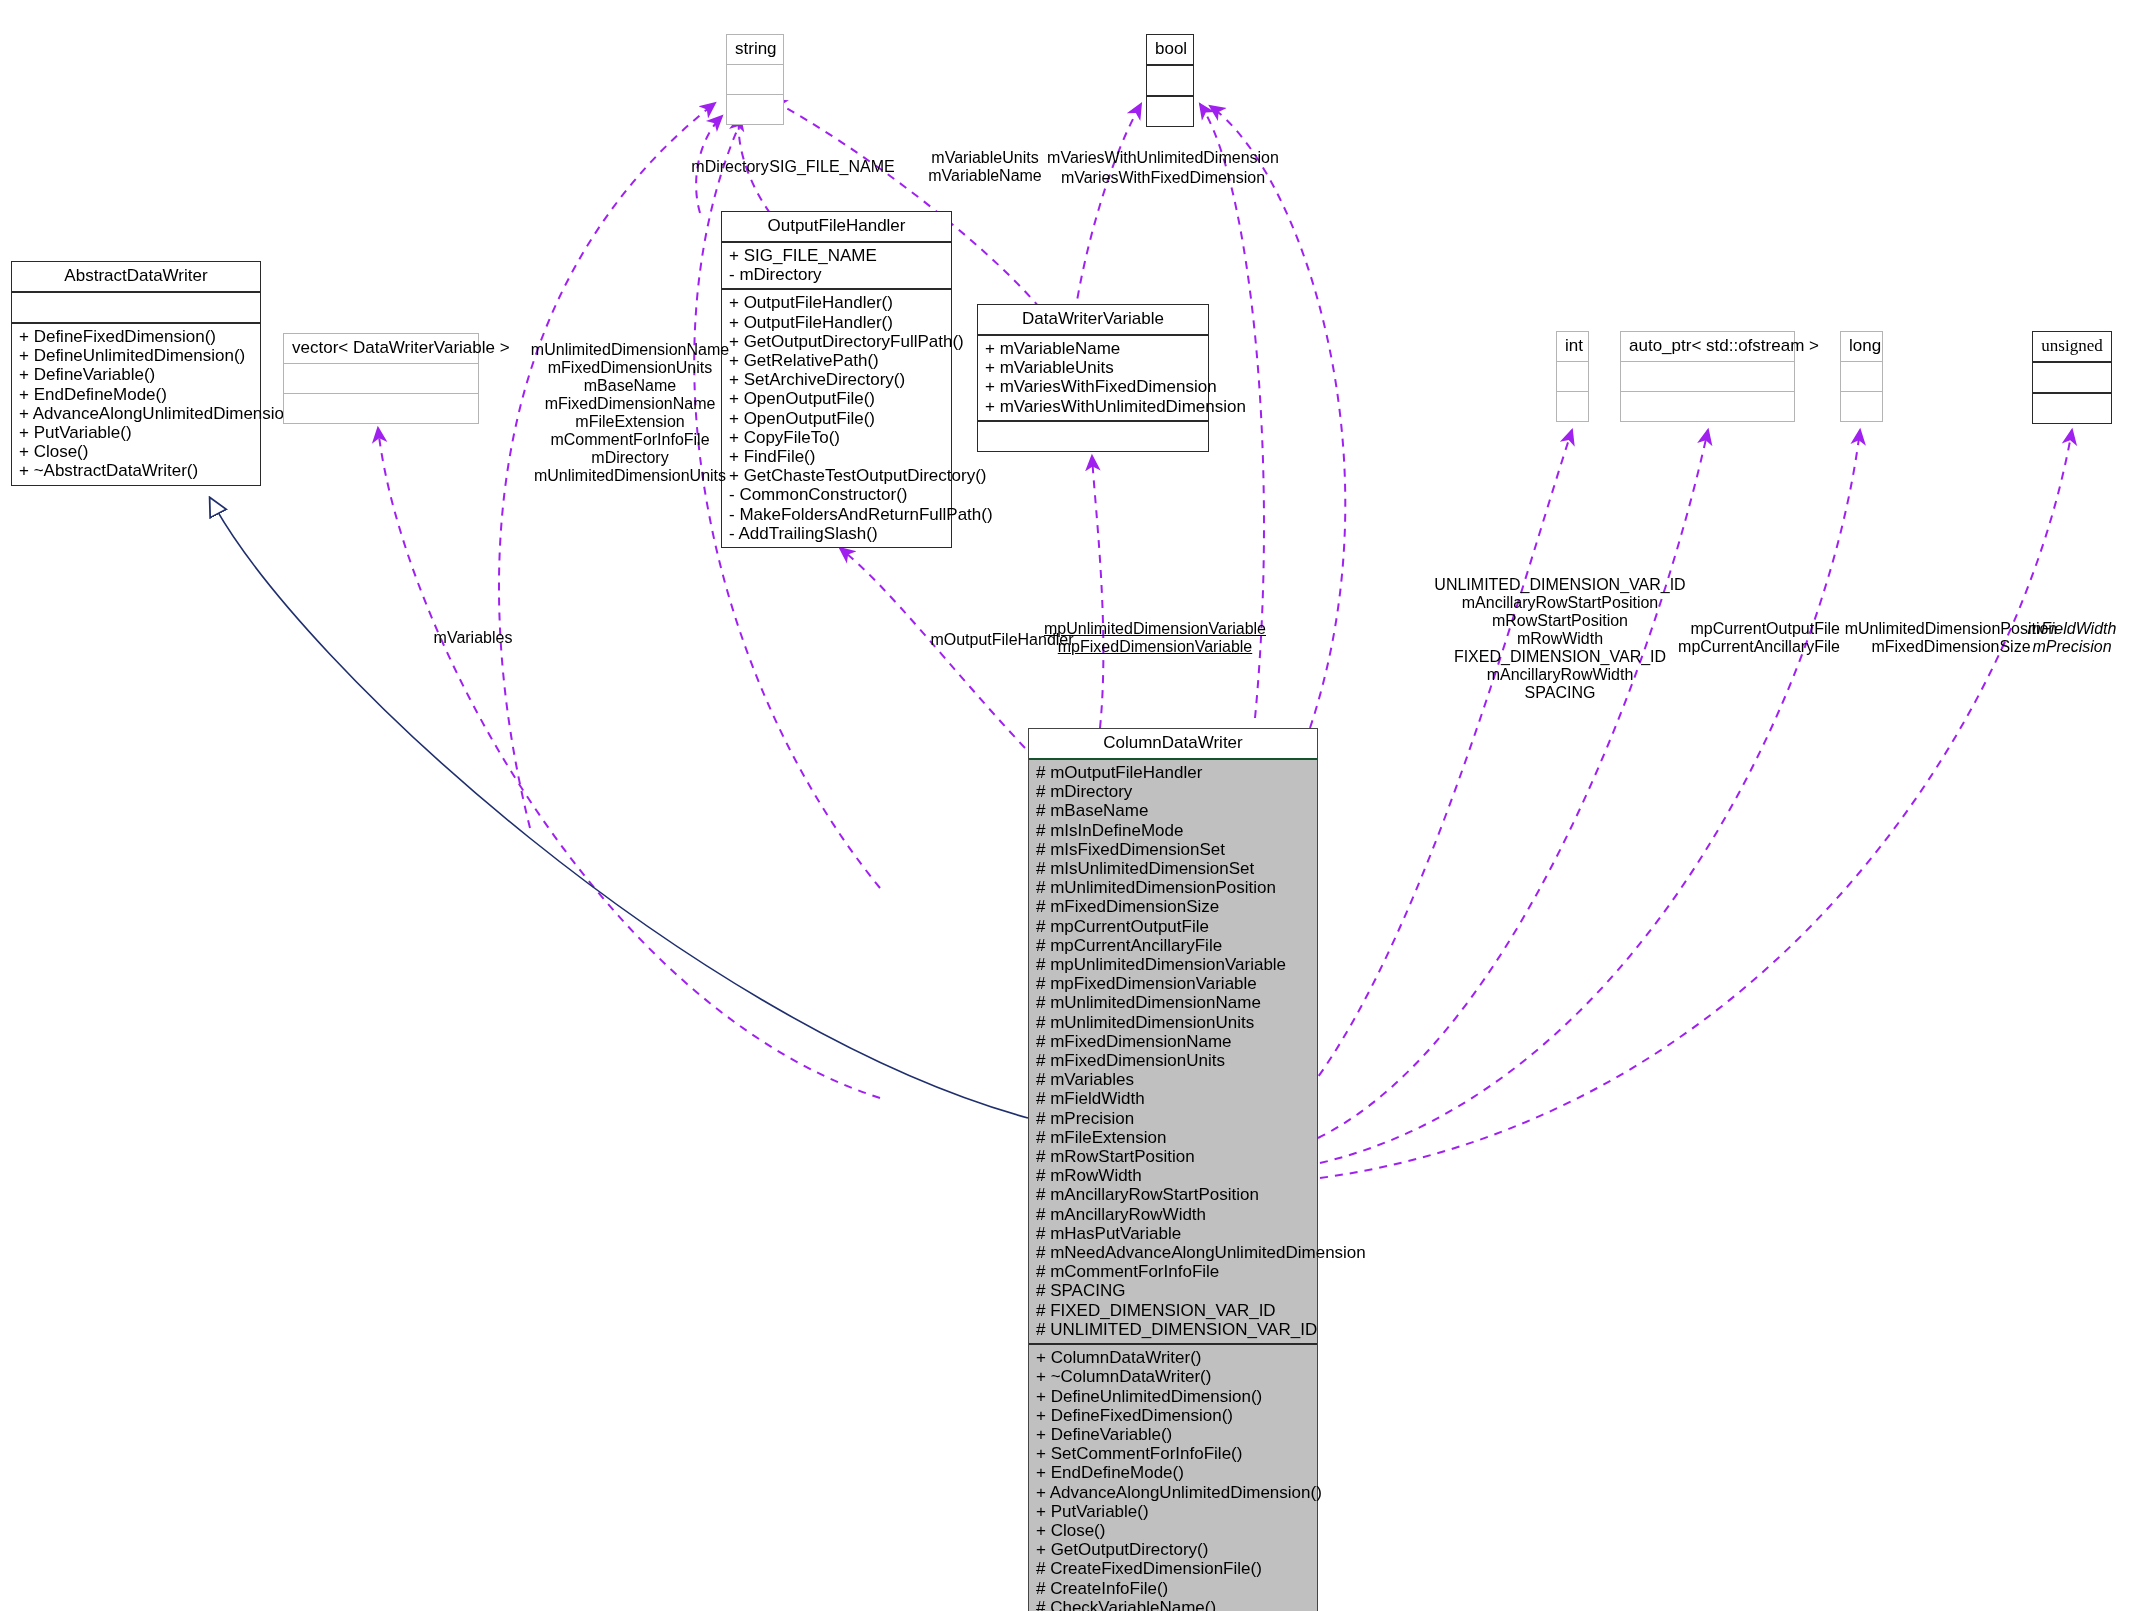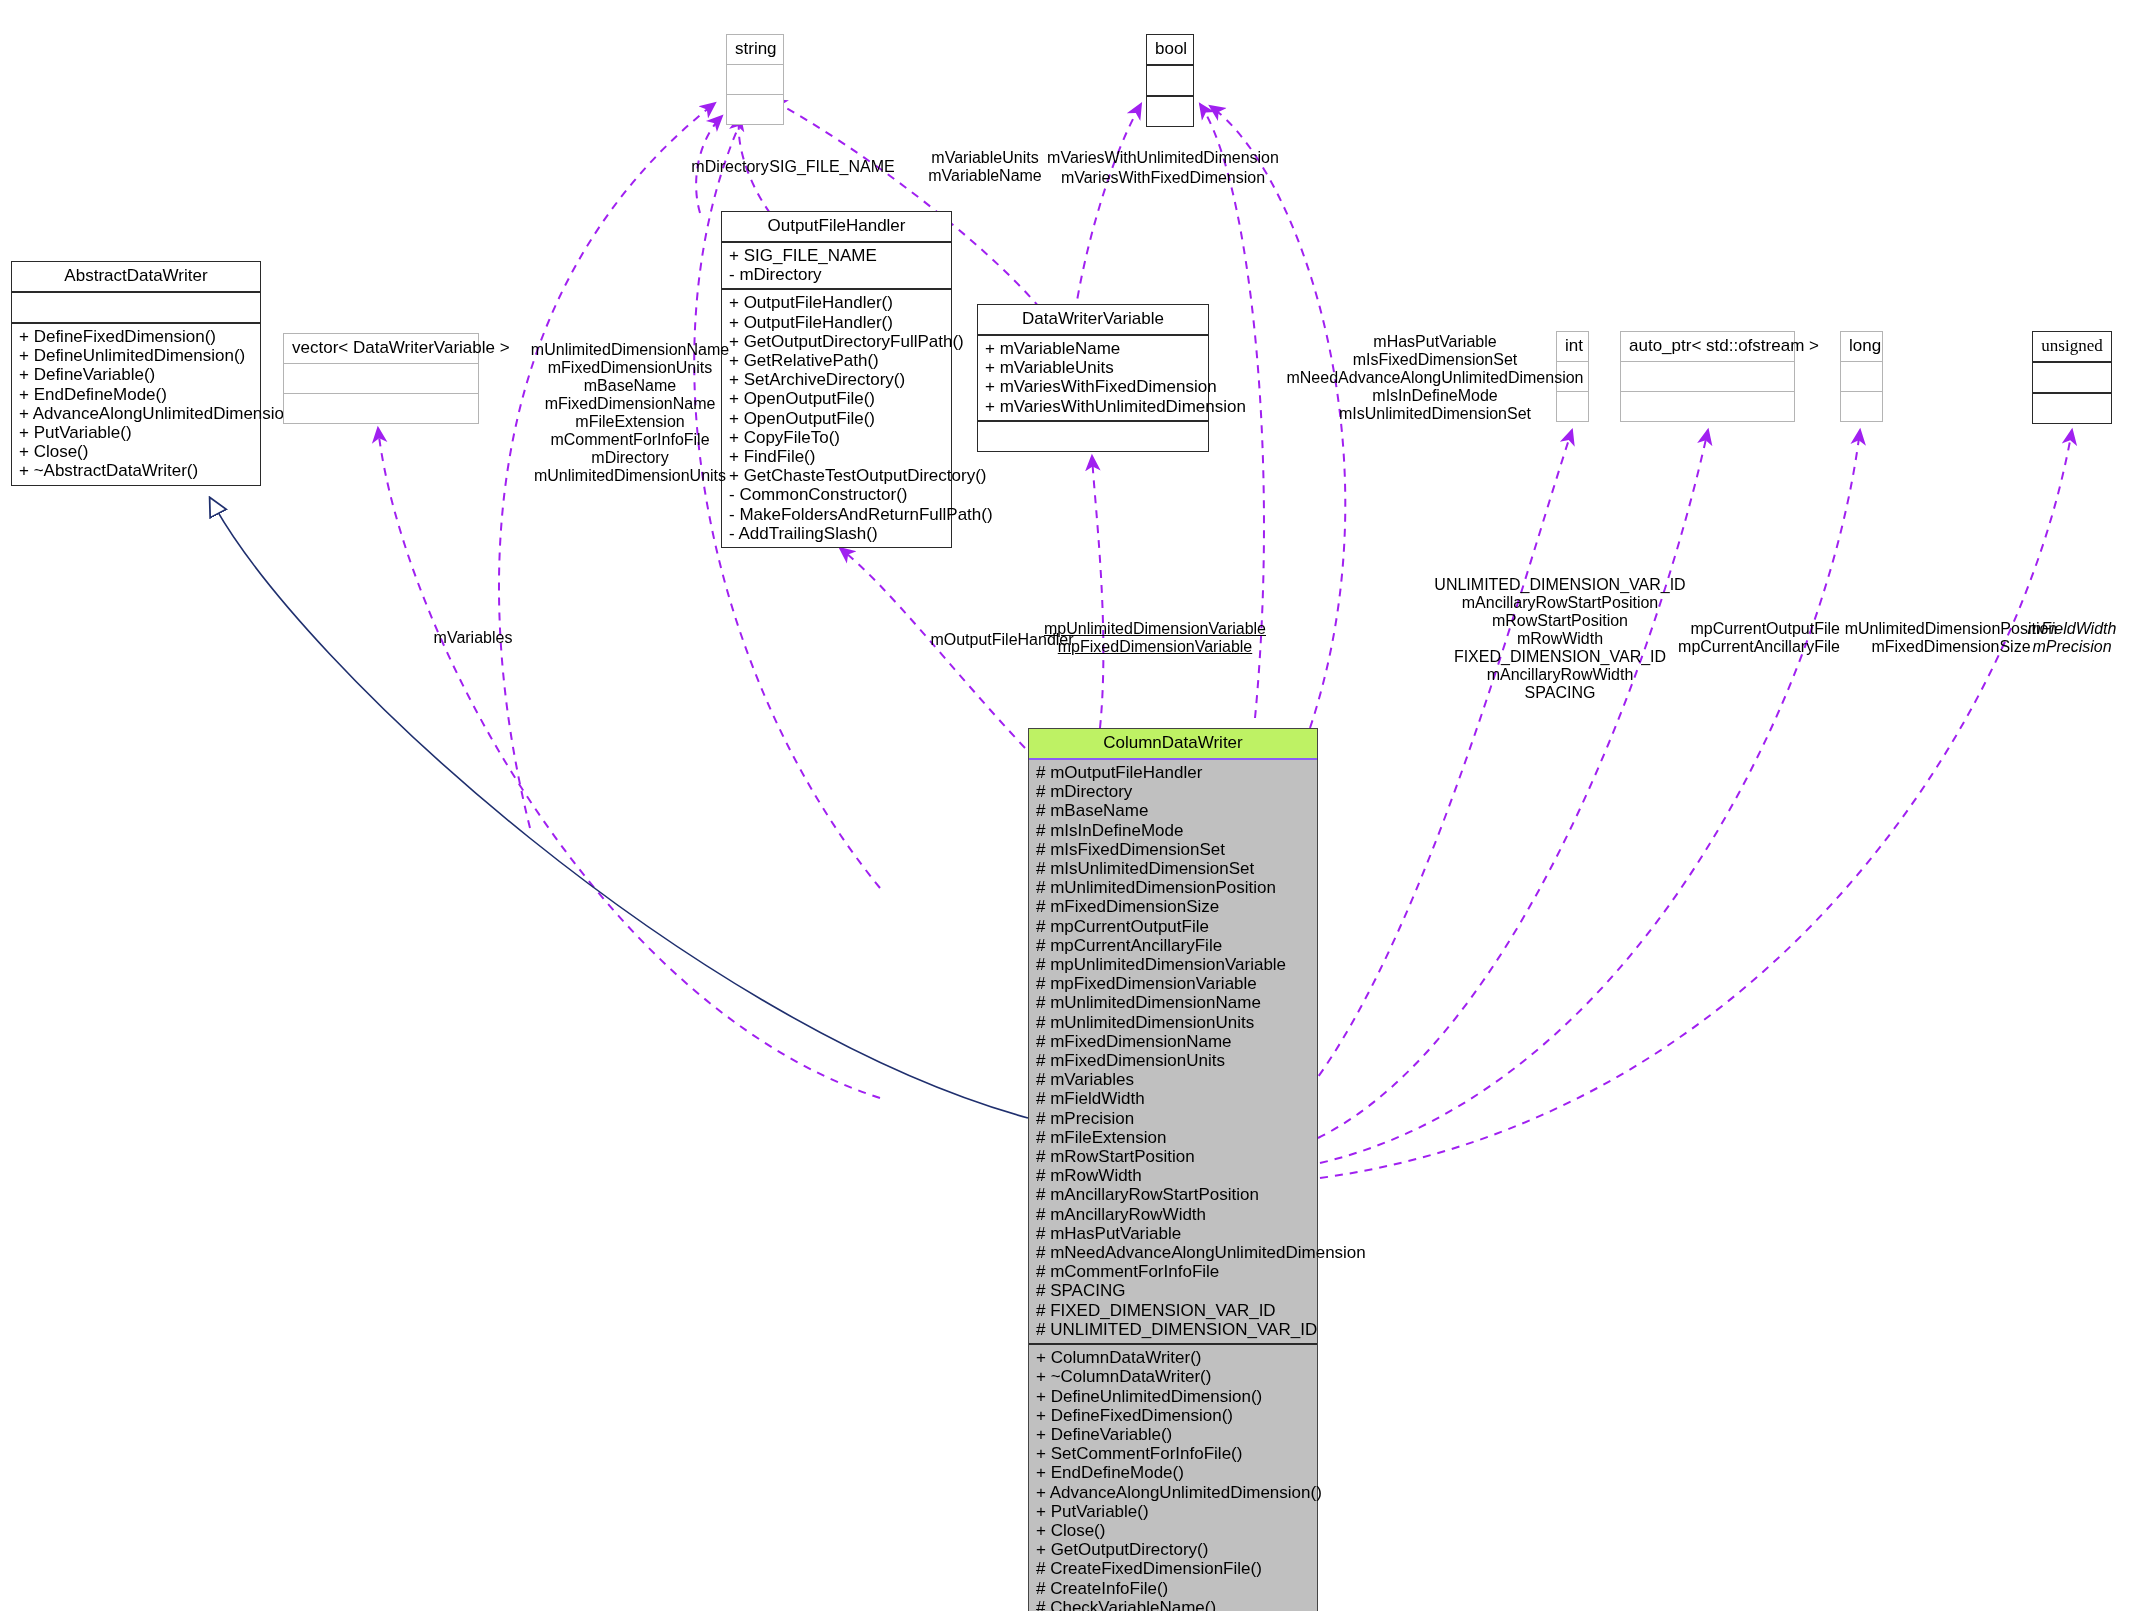--- a/index.html
+++ b/index.html
@@ -25,21 +25,21 @@
   .plain .sec:last-child{border-bottom:none;}
 
   
   .solid{border:1px solid #2a2a2a;}
   .solid .title{border-bottom:2px solid #2a2a2a;}
   .solid .sec{border-bottom:2px solid #2a2a2a;}
   .solid .sec:last-child{border-bottom:none;}
 
   
   .focus{border:1px solid #444;background:#c0c0c0;}
-  .focus .title{border-bottom:2px solid #8b5cf6;background:#bef264;}
+  .focus .title{border-bottom:2px solid #14532d;background:#ffffff;}
   .focus .sec{border-bottom:2px solid #2a2a2a;background:#c0c0c0;}
   .focus .sec:last-child{border-bottom:none;}
 
   .edge-label{
     position:absolute;font-size:16px;line-height:18px;white-space:nowrap;color:#000;
   }
   .edge-label.center{text-align:center;transform:translateX(-50%);}
   .emptyrow{height:22px;}
 </style>
 </head>
@@ -253,25 +253,20 @@
 
   <div class="edge-label center" style="left:630px;top:313px;white-space:pre;">mUnlimitedDimensionName
 mFixedDimensionUnits
 mBaseName
 mFixedDimensionName
 mFileExtension
 mCommentForInfoFile
 mDirectory
 mUnlimitedDimensionUnits</div>
 
-  <div class="edge-label center" style="left:1435px;top:305px;white-space:pre;">mHasPutVariable
-mIsFixedDimensionSet
-mNeedAdvanceAlongUnlimitedDimension
-mIsInDefineMode
-mIsUnlimitedDimensionSet</div>
 
   <div class="edge-label center" style="left:473px;top:601px;">mVariables</div>
 
   <div class="edge-label center" style="left:1002px;top:603px;">mOutputFileHandler</div>
 
   <div class="edge-label center" style="left:1155px;top:592px;white-space:pre;text-decoration:underline;">mpUnlimitedDimensionVariable
 mpFixedDimensionVariable</div>
 
   <div class="edge-label center" style="left:1560px;top:548px;white-space:pre;">UNLIMITED_DIMENSION_VAR_ID
 mAncillaryRowStartPosition

